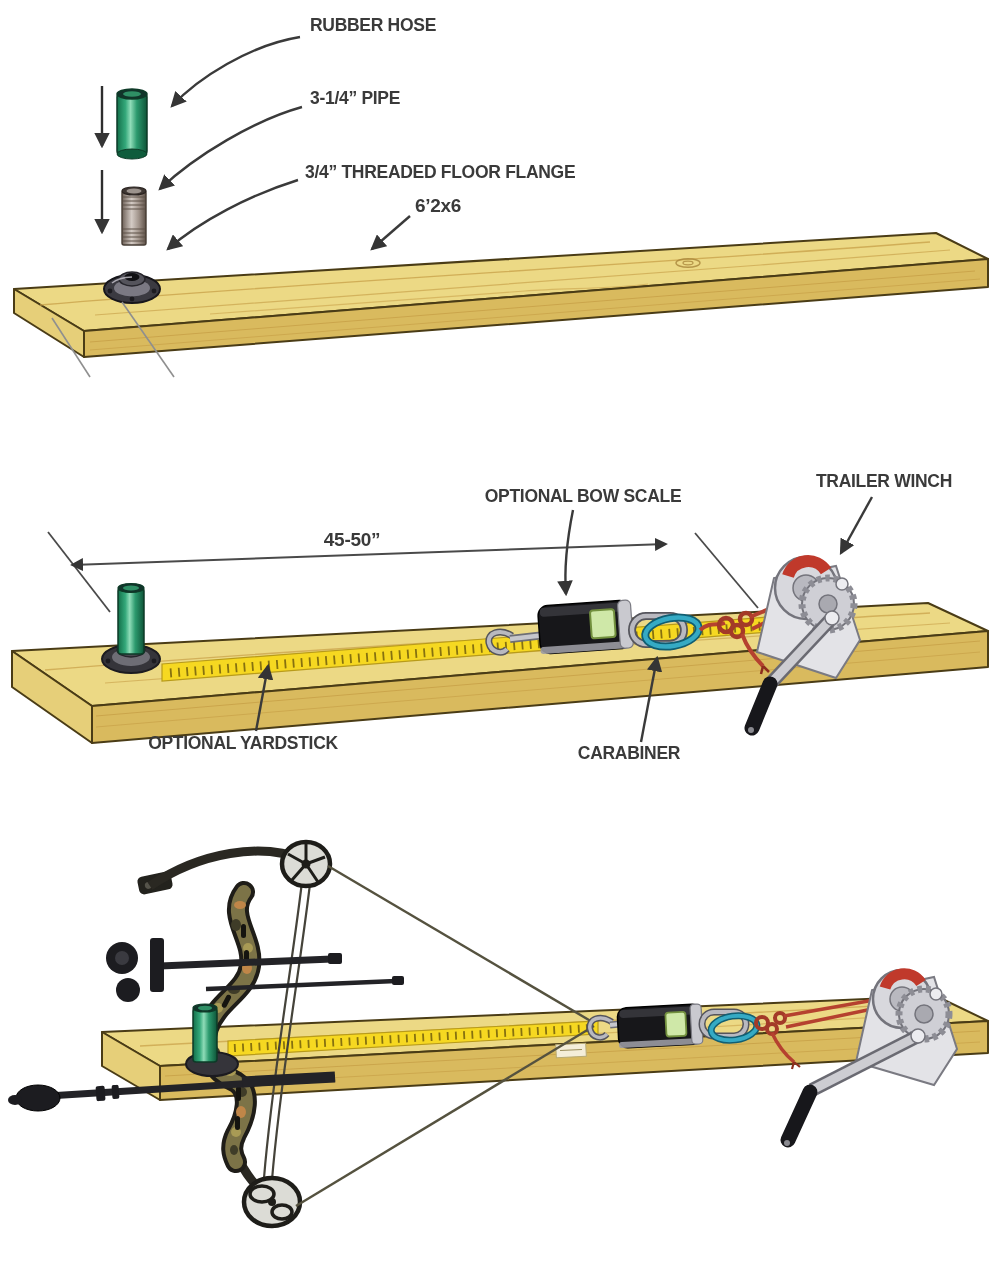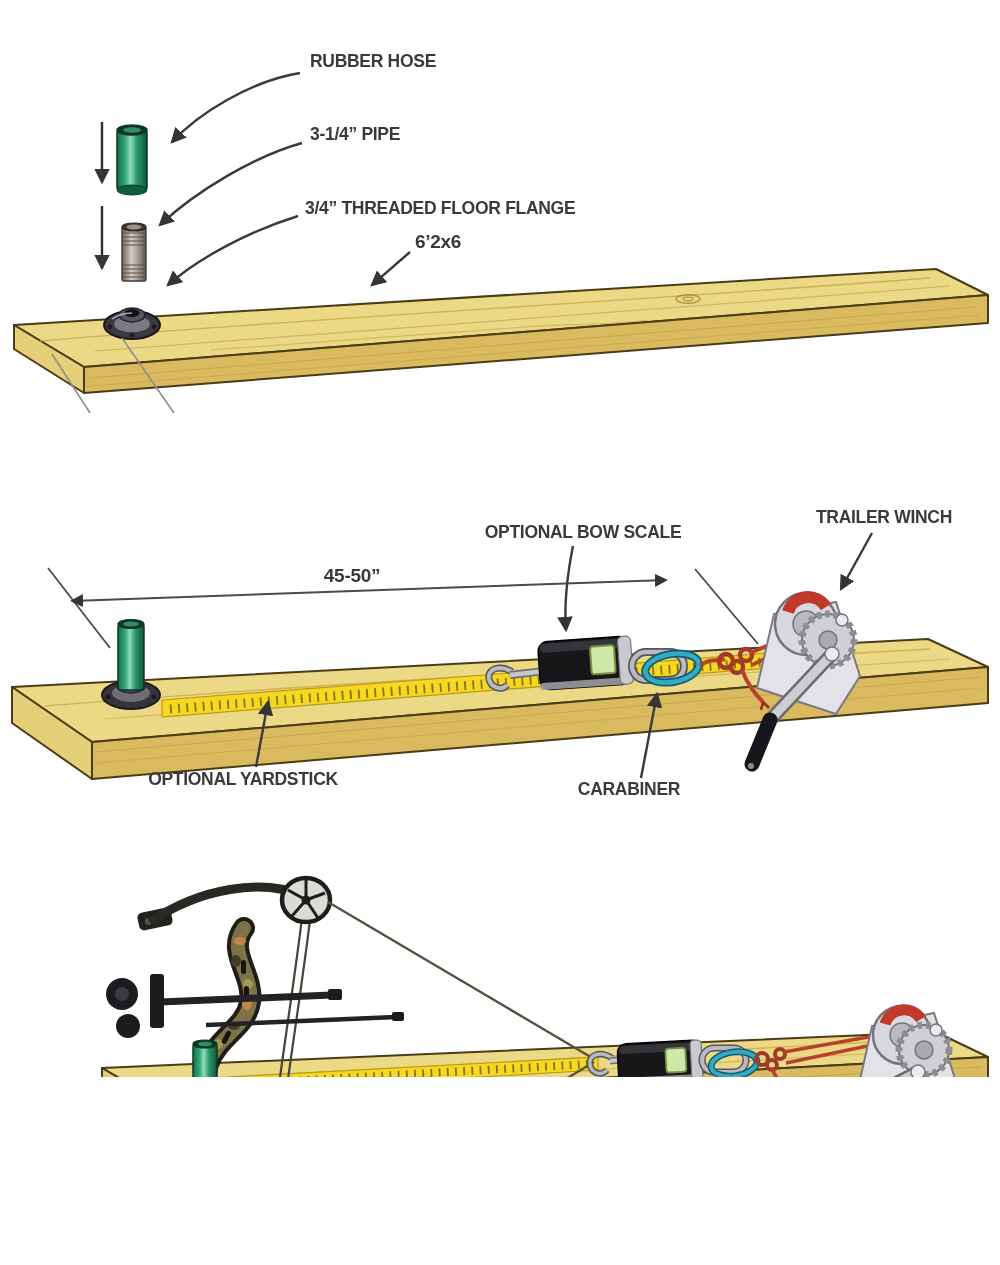--- a/index.html
+++ b/index.html
@@ -1,16 +1,16 @@
 <!DOCTYPE html>
 <html><head>
 <meta charset="utf-8">
 <style>
   html,body{margin:0;padding:0;background:#ffffff;}
-  .canvas{position:relative;width:1000px;height:1041px;background:#ffffff;overflow:hidden;margin-top:36px;}
+  .canvas{position:relative;width:1000px;height:1265px;background:#ffffff;overflow:hidden;}
   svg{position:absolute;left:0;top:0;}
   text{font-family:"Liberation Sans","DejaVu Sans",sans-serif;font-weight:700;fill:#3a3a3a;letter-spacing:-0.3px;}
   .lbl{font-size:17.5px;}
   .lbl-big{font-size:19px;}
 </style>
 </head>
 <body>
 
 <div class="canvas">
 <svg width="1000" height="1265" viewBox="0 0 1000 1265">

